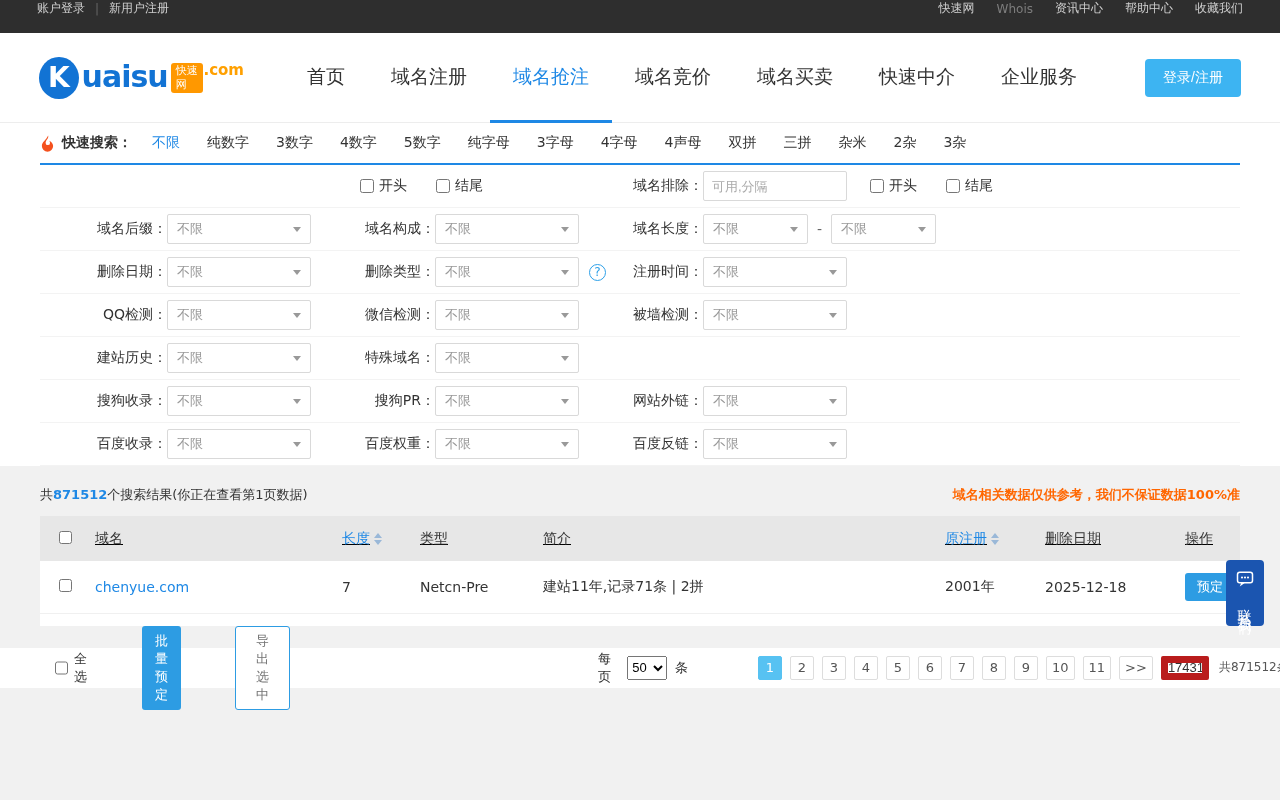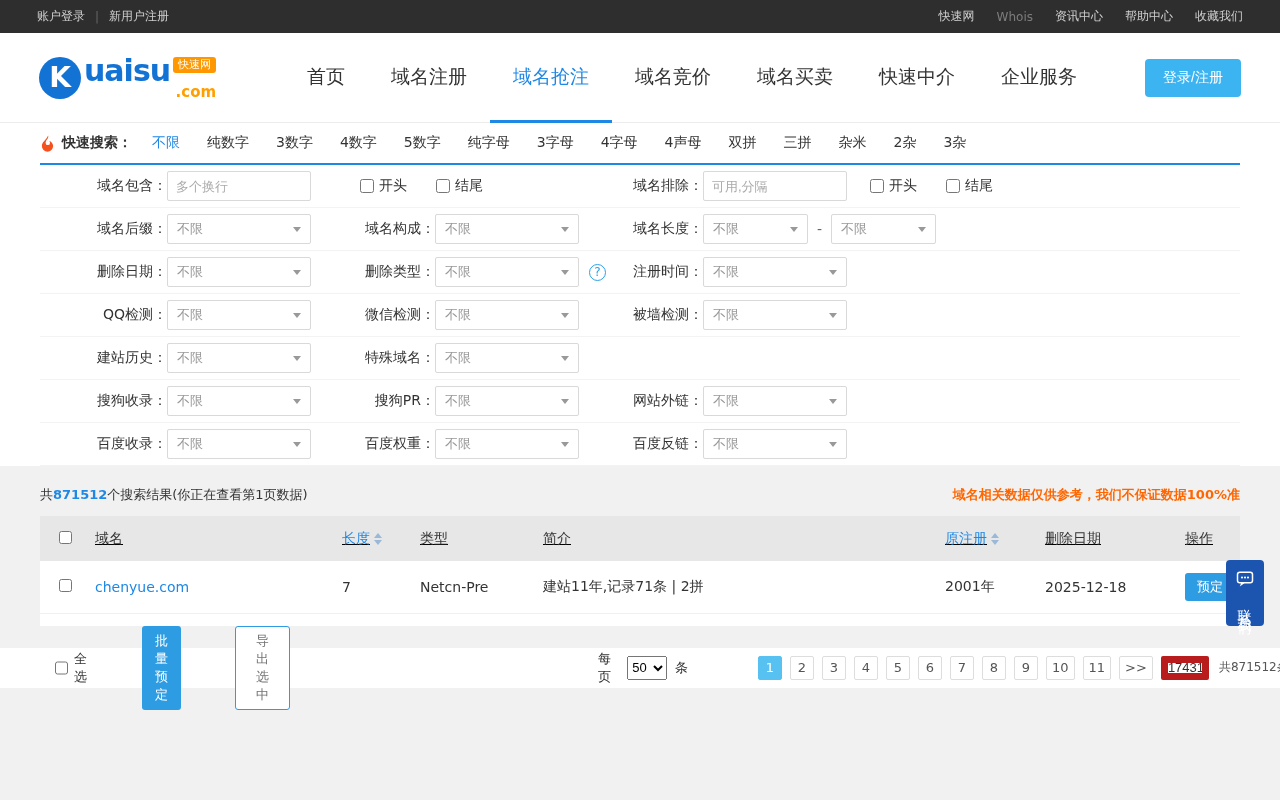--- a/index.html
+++ b/index.html
@@ -1,32 +1,32 @@
 <!DOCTYPE html>
 <html><head>
 <meta charset="utf-8">
 <style>
   * { box-sizing: border-box; margin: 0; padding: 0; }
   html,body { width:1280px; height:800px; overflow:hidden; }
   body { font-family:"DejaVu Sans","Liberation Sans",sans-serif; background:#f1f1f1; }
   .page { position:relative; width:1280px; height:800px; }
 
   
-  .topbar { height:33px; background:#2e2e2e; display:flex; align-items:center; justify-content:space-between; padding:0 37px; font-size:12px; }
+  .topbar { height:33px; background:#2e2e2e; display:flex; align-items:flex-start; justify-content:space-between; padding:0 37px; font-size:12px; }
   .topbar a { color:#cfcfcf; text-decoration:none; cursor:pointer; }
   .topbar .tleft { display:flex; align-items:center; gap:10px; }
   .topbar .tright { display:flex; align-items:center; gap:22px; }
   .topbar .sep { color:#666; }
   .topbar .dim { color:#7d7d7d; }
 
   
   .header { height:90px; background:#fff; border-bottom:1px solid #ededed; display:flex; align-items:center; padding:0 39px; }
   .logo { display:flex; align-items:center; gap:3px; width:205px; cursor:pointer; }
   .logo-k { width:42px; height:42px; border-radius:50%; background:#1273d4; color:#fff; font-weight:bold; font-size:28px; display:flex; align-items:center; justify-content:center; }
-  .logo-right { display:flex; flex-direction:column; }
+  .logo-right { display:flex; flex-direction:row; }
   .logo-top { display:flex; align-items:flex-start; }
   .logo-name { font-size:30px; font-weight:bold; color:#1273d4; line-height:28px; letter-spacing:-1px; }
   .logo-badge { background:#ff9800; color:#fff; font-size:11px; padding:1px 5px; border-radius:3px; margin-left:3px; line-height:14px; }
   .logo-tld { color:#ffa000; font-weight:bold; font-size:15px; text-align:right; line-height:14px; }
   .nav { display:flex; margin-left:40px; height:90px; }
   .nav-item { padding:0 23px; line-height:87px; font-size:19px; color:#333; cursor:pointer; border-bottom:3px solid transparent; white-space:nowrap; }
   .nav-item.active { color:#1e88e5; border-bottom-color:#1e88e5; }
   .login-btn { margin-left:auto; width:96px; height:38px; background:#3db4f2; color:#fff; border:none; border-radius:4px; font-size:14px; cursor:pointer; }
 
   
@@ -165,24 +165,20 @@
       <span class="qs-opt">三拼</span>
       <span class="qs-opt">杂米</span>
       <span class="qs-opt">2杂</span>
       <span class="qs-opt">3杂</span>
     </div>
   </div>
 
   <div class="filter-card">
 
     <div class="frow">
-      <div class="fg fg1">
-        <span class="flabel">域名包含：</span>
-        <input class="ftext" type="text" placeholder="多个换行" style="">
-      </div>
       <div class="fchecks inc">
         <label class="fcheck">
             <input type="checkbox" style="">
             <span>开头</span>
           </label>
         <label class="fcheck">
             <input type="checkbox" style="">
             <span>结尾</span>
           </label>
       </div>

